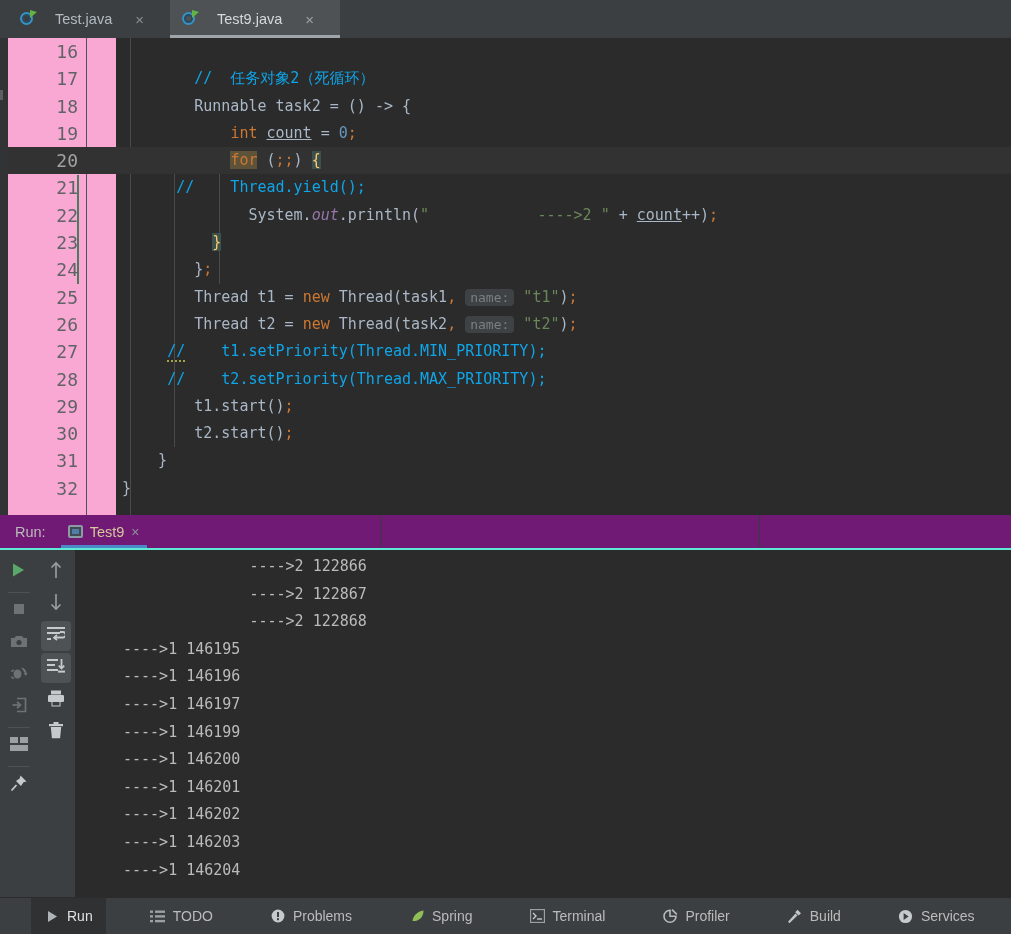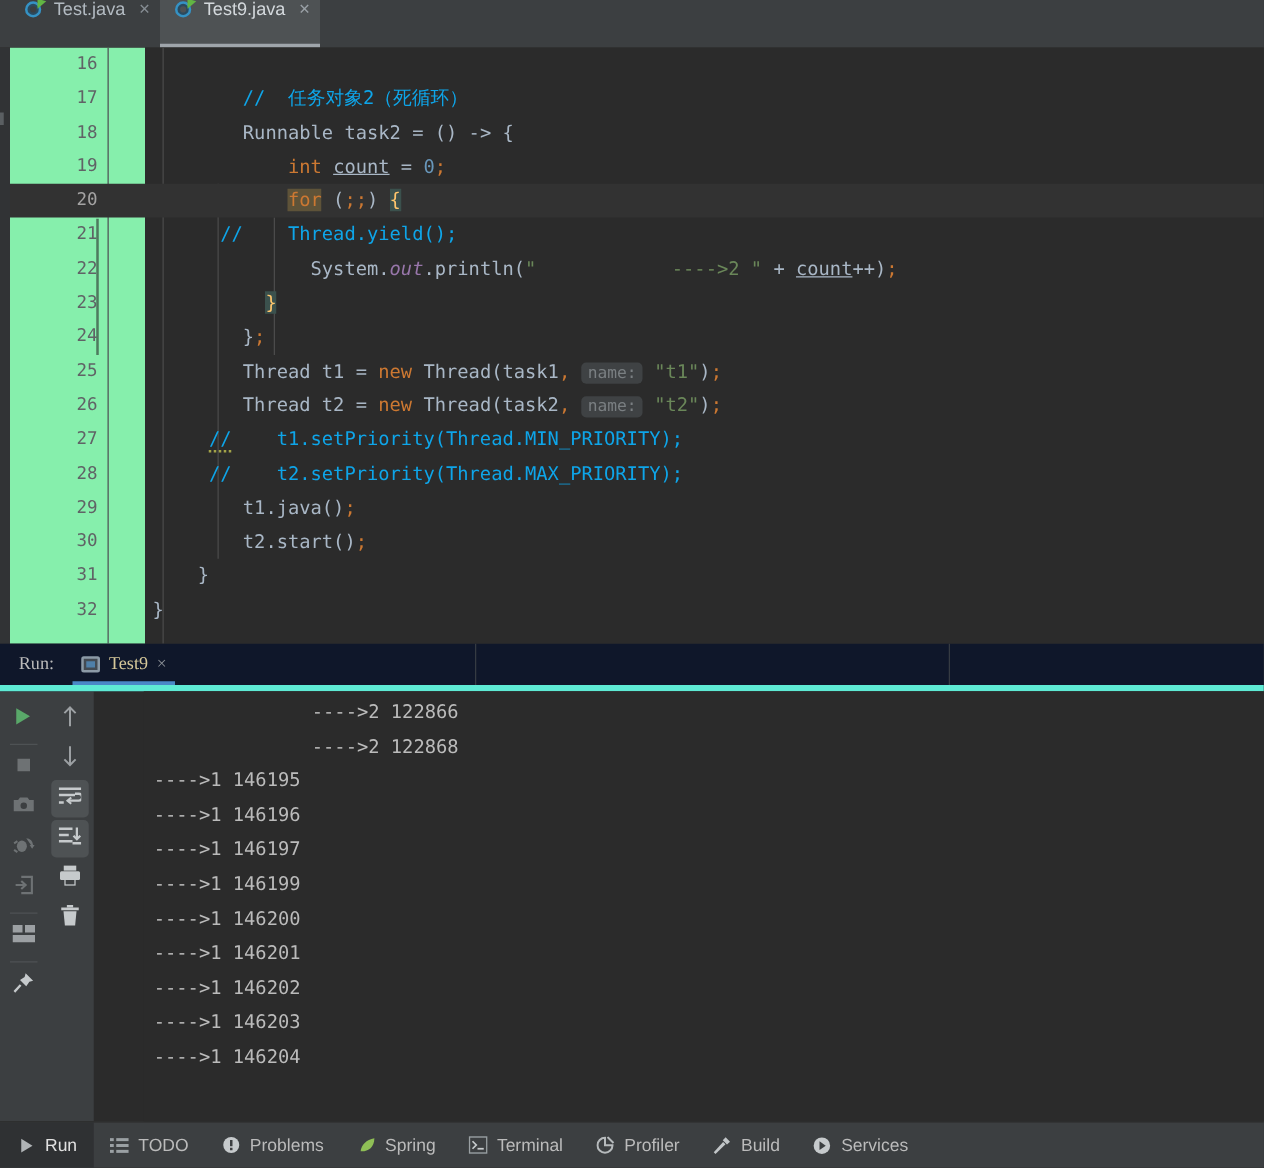--- a/index.html
+++ b/index.html
@@ -28,22 +28,23 @@
     height: 38px;
     background: #3c3f41;
     display: flex;
     align-items: stretch;
     flex: 0 0 auto;
     position: relative;
   }
   .tabbar-leftpad { width: 8px; background: #3c3f41; }
   .tab {
     display: flex;
-    gap: 7px;
-    padding: 0 7px 0 12px;
+    align-items: center;
+    gap: 19px;
+    padding: 0 25px 0 12px;
     font-size: 14.5px;
     color: #b3bbc2;
     position: relative;
     background: #3c3f41;
     cursor: default;
   }
   .tab.active {
     background: #4e5254;
     color: #d4d9dd;
   }
@@ -113,24 +114,24 @@
   }
   .edge-strip .marker {
     position: absolute;
     left: 0; top: 52px;
     width: 3px; height: 10px;
     background: #5a5f62;
   }
   .gutter {
     width: 108px;
     flex: 0 0 108px;
-    background: #86efac;
+    background: #f9a8d4;
     position: relative;
     font-family: "DejaVu Sans Mono", monospace;
-    font-size: 14px;
+    font-size: 18px;
   }
   .gutter-line {
     height: 27.3px;
     line-height: 27.3px;
     color: #606366;
     text-align: right;
     padding-right: 38px;
     position: relative;
     box-sizing: border-box;
   }
@@ -210,26 +211,25 @@
   .runwin {
     flex: 1 1 auto;
     display: flex;
     flex-direction: column;
     background: #3c3f41;
     min-height: 0;
   }
   .run-header {
     height: 33px;
     flex: 0 0 33px;
-    background: #0f172a;
+    background: #701a75;
     display: flex;
     align-items: stretch;
-    border-bottom: 5px solid #5eead4;
-    position: relative;
-    font-family: Liberation Serif, serif;
+    border-bottom: 2px solid #5eead4;
+    position: relative;
   }
   .run-label {
     display: flex;
     align-items: center;
     padding: 0 12px 0 15px;
     font-size: 14.5px;
     color: #bbbbbb;
   }
   .run-tab {
     display: flex;
@@ -332,20 +332,21 @@
     align-items: stretch;
     border-top: 1px solid #2b2b2b;
   }
   .sb-item {
     display: flex;
     align-items: center;
     gap: 7px;
     padding: 0 13px;
     font-size: 14px;
     color: #bbbbbb;
+    margin-left: 31px;
   }
   .sb-item.active {
     background: #2f3133;
     color: #e0e0e0;
   }
   .sb-icon {
     display: flex;
     align-items: center;
     justify-content: center;
     width: 16px; height: 16px;
@@ -433,21 +434,21 @@
       <div class="code-line"><span class="p">        }</span><span class="semi">;</span></div>
 
       <div class="code-line"><span class="p">        Thread t1 </span><span class="op">= </span><span class="k">new </span><span class="p">Thread(task1</span><span class="semi">, </span><span class="hint">name:</span><span class="s"> "t1"</span><span class="p">)</span><span class="semi">;</span></div>
 
       <div class="code-line"><span class="p">        Thread t2 </span><span class="op">= </span><span class="k">new </span><span class="p">Thread(task2</span><span class="semi">, </span><span class="hint">name:</span><span class="s"> "t2"</span><span class="p">)</span><span class="semi">;</span></div>
 
       <div class="code-line"><span class="c">     </span><span class="c wavy">//</span><span class="c">    t1.setPriority(Thread.MIN_PRIORITY);</span></div>
 
       <div class="code-line"><span class="c">     //    t2.setPriority(Thread.MAX_PRIORITY);</span></div>
 
-      <div class="code-line"><span class="p">        t1.java()</span><span class="semi">;</span></div>
+      <div class="code-line"><span class="p">        t1.start()</span><span class="semi">;</span></div>
 
       <div class="code-line"><span class="p">        t2.start()</span><span class="semi">;</span></div>
 
       <div class="code-line"><span class="p">    }</span></div>
 
       <div class="code-line"><span class="p">}</span></div>
     </div>
   </div>
 
   <div class="runwin">
@@ -588,20 +589,21 @@
                 <rect x="5.5" y="0" width="5" height="2" fill="#c6cacc"></rect>
                 <path d="M2.8 5 h10.4 l-1.1 11.3 H3.9 Z" fill="#c6cacc"></path>
               </svg>
             </span>
           </div>
         </div>
       </div>
 
       <div class="console">
         <div class="con-line">              ----&gt;2 122866</div>
+        <div class="con-line">              ----&gt;2 122867</div>
         <div class="con-line">              ----&gt;2 122868</div>
         <div class="con-line">----&gt;1 146195</div>
         <div class="con-line">----&gt;1 146196</div>
         <div class="con-line">----&gt;1 146197</div>
         <div class="con-line">----&gt;1 146199</div>
         <div class="con-line">----&gt;1 146200</div>
         <div class="con-line">----&gt;1 146201</div>
         <div class="con-line">----&gt;1 146202</div>
         <div class="con-line">----&gt;1 146203</div>
         <div class="con-line">----&gt;1 146204</div>

